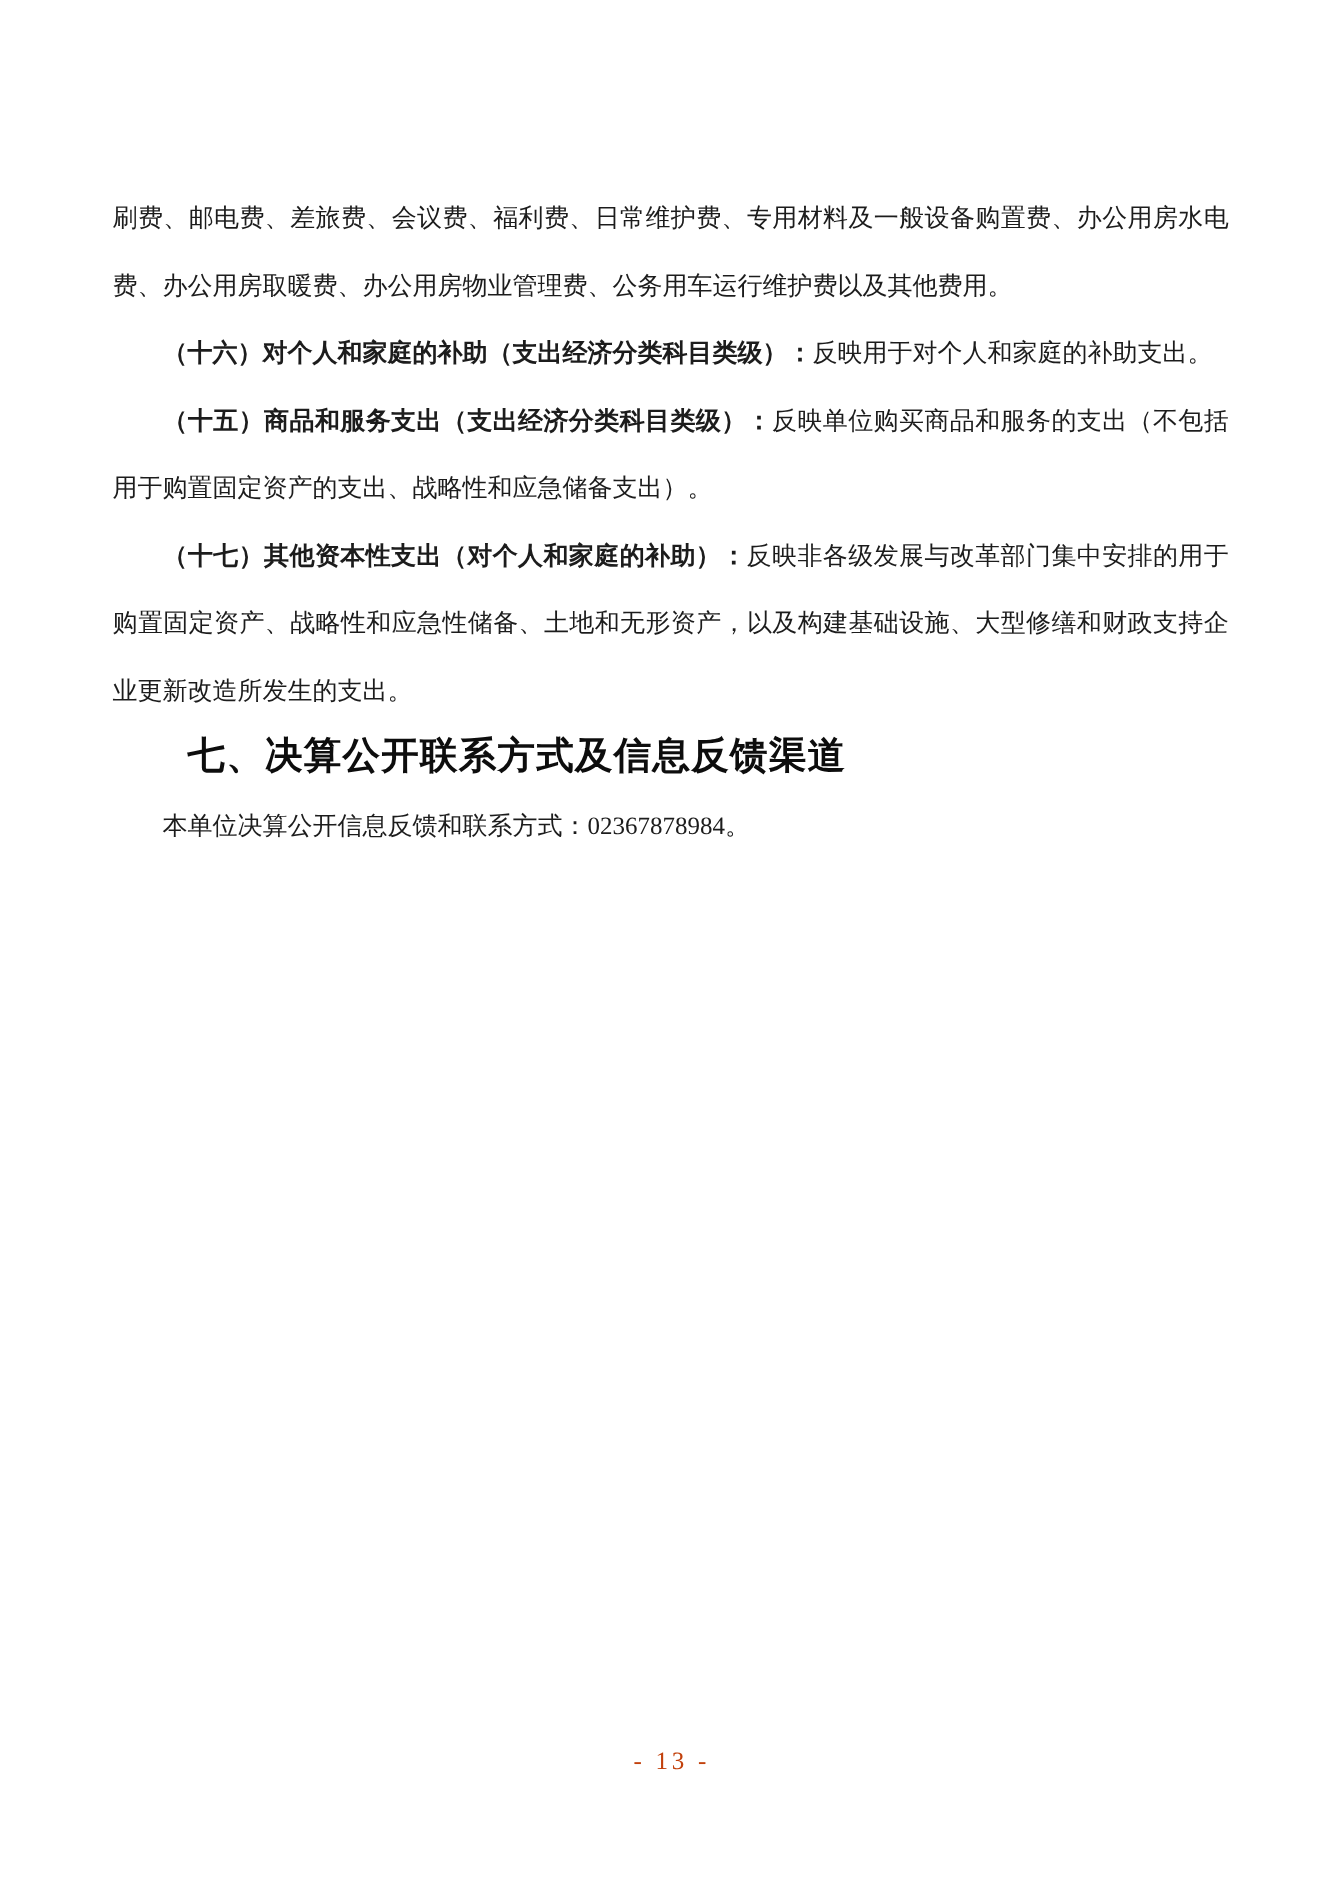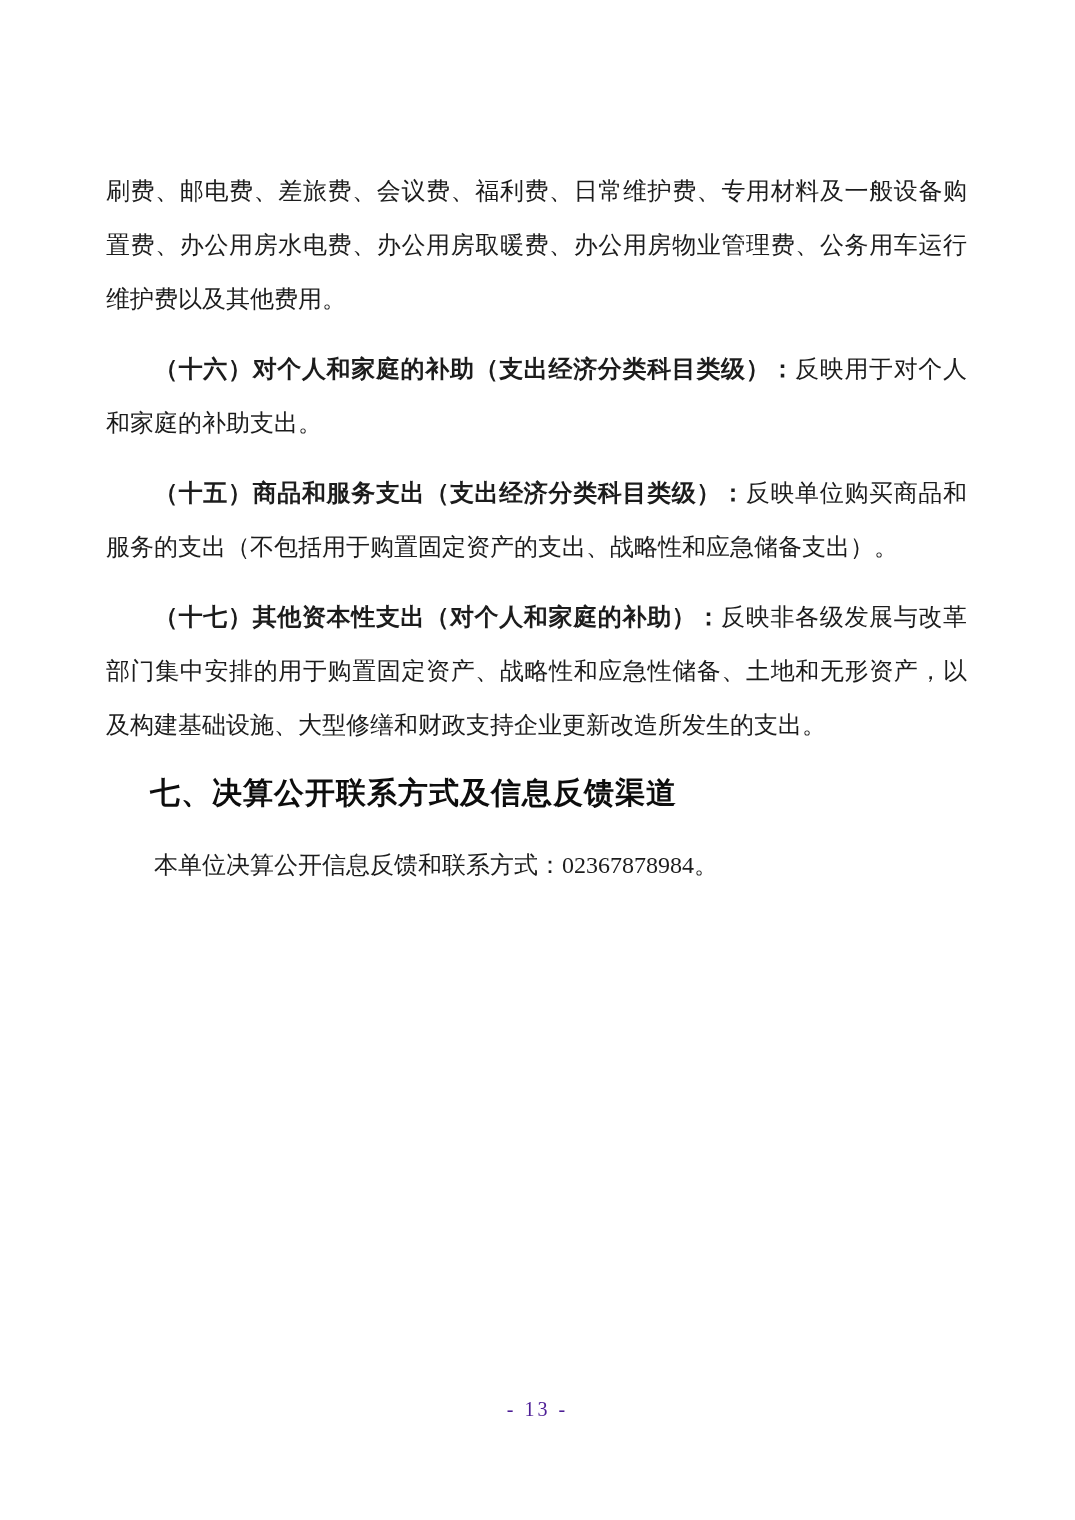--- a/index.html
+++ b/index.html
@@ -17,22 +17,22 @@
     color: #1a1a1a;
     margin: 0 auto;
   }
   .content {
     position: absolute;
     left: 90px;
     top: 148px;
     width: 893px;
   }
   .para {
-    margin: 16px;
-    font-size: 24px;
+    margin: 0;
+    font-size: 20px;
     line-height: 54px;
     text-align: justify;
     color: #1c1c1c;
   }
   .para.indent {
     text-indent: 2em;
   }
   .bold {
     font-weight: bold;
   }
@@ -48,21 +48,21 @@
   }
   .footer {
     position: absolute;
     left: 0;
     right: 0;
     top: 1398px;
     text-align: center;
   }
   .page-number {
     font-size: 20px;
-    color: #4c1d95;
+    color: #c2410c;
     font-family: "Liberation Serif", serif;
     letter-spacing: 3px;
   }
 </style>
 </head>
 <body>
 
 <div class="page">
   <div class="content">
       <p class="para"><span>刷费、邮电费、差旅费、会议费、福利费、日常维护费、专用材料及一般设备购置费、办公用房水电费、办公用房取暖费、办公用房物业管理费、公务用车运行维护费以及其他费用。</span></p>

